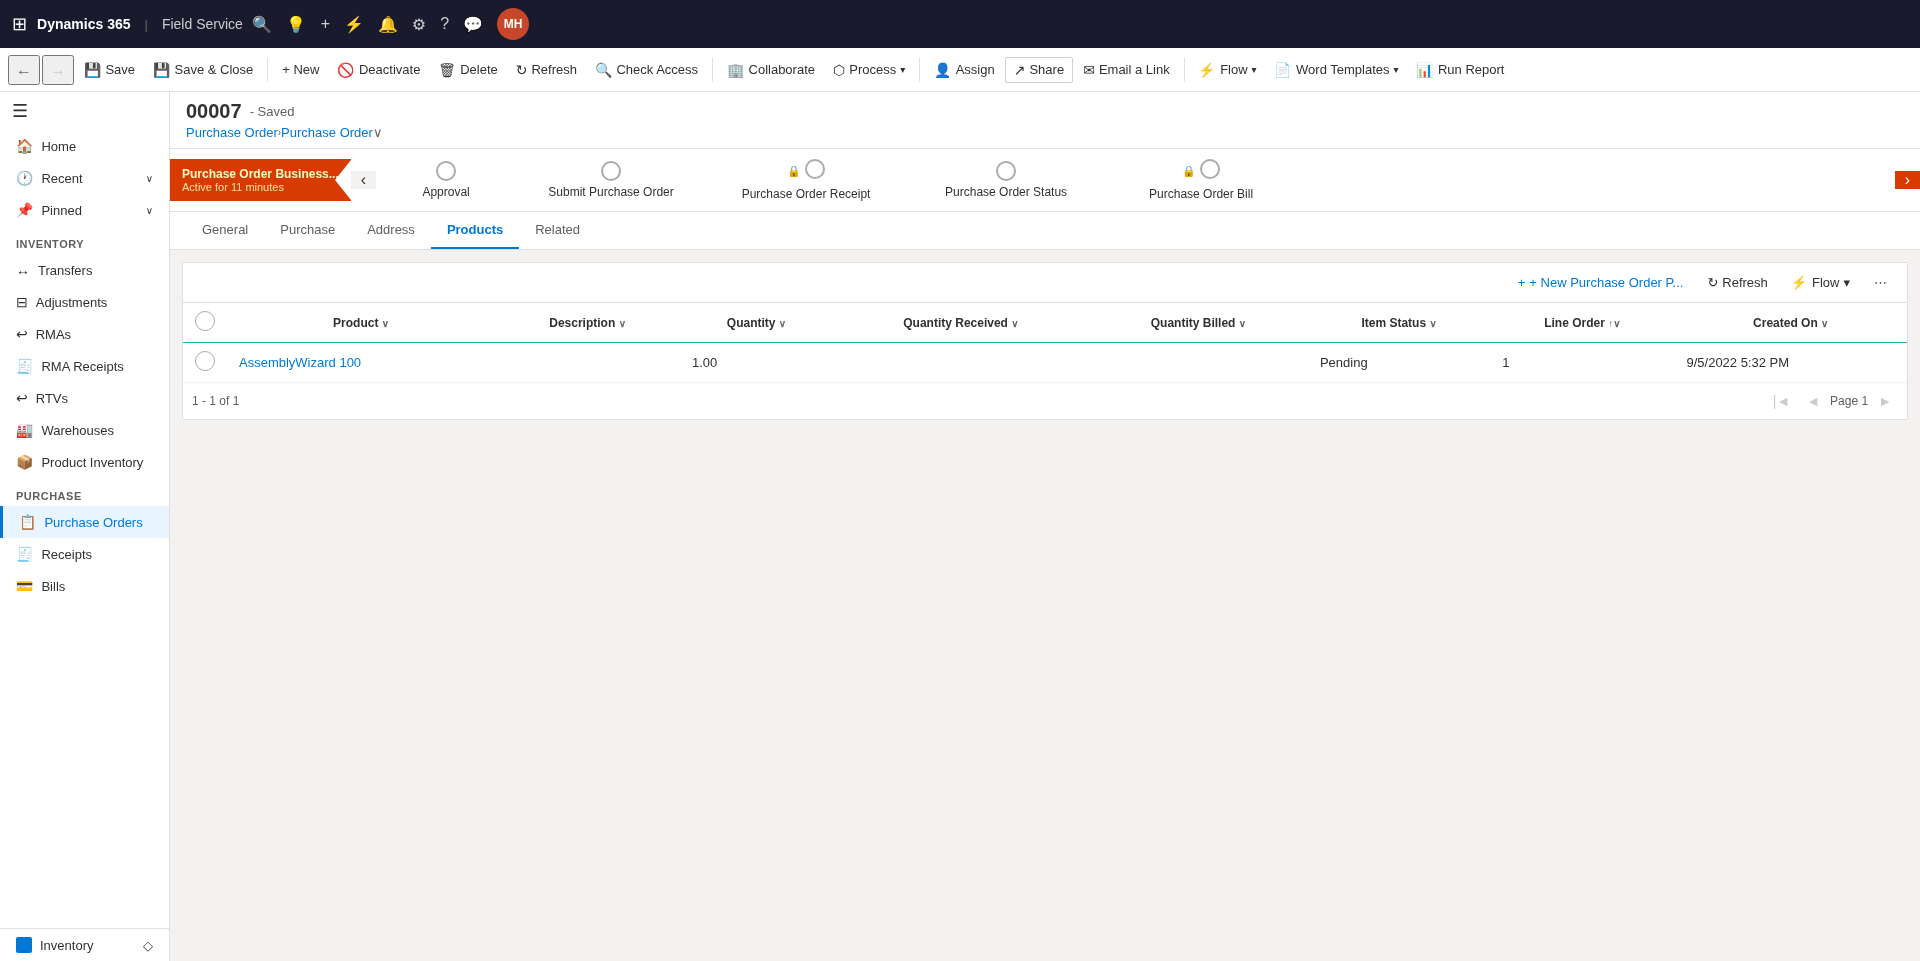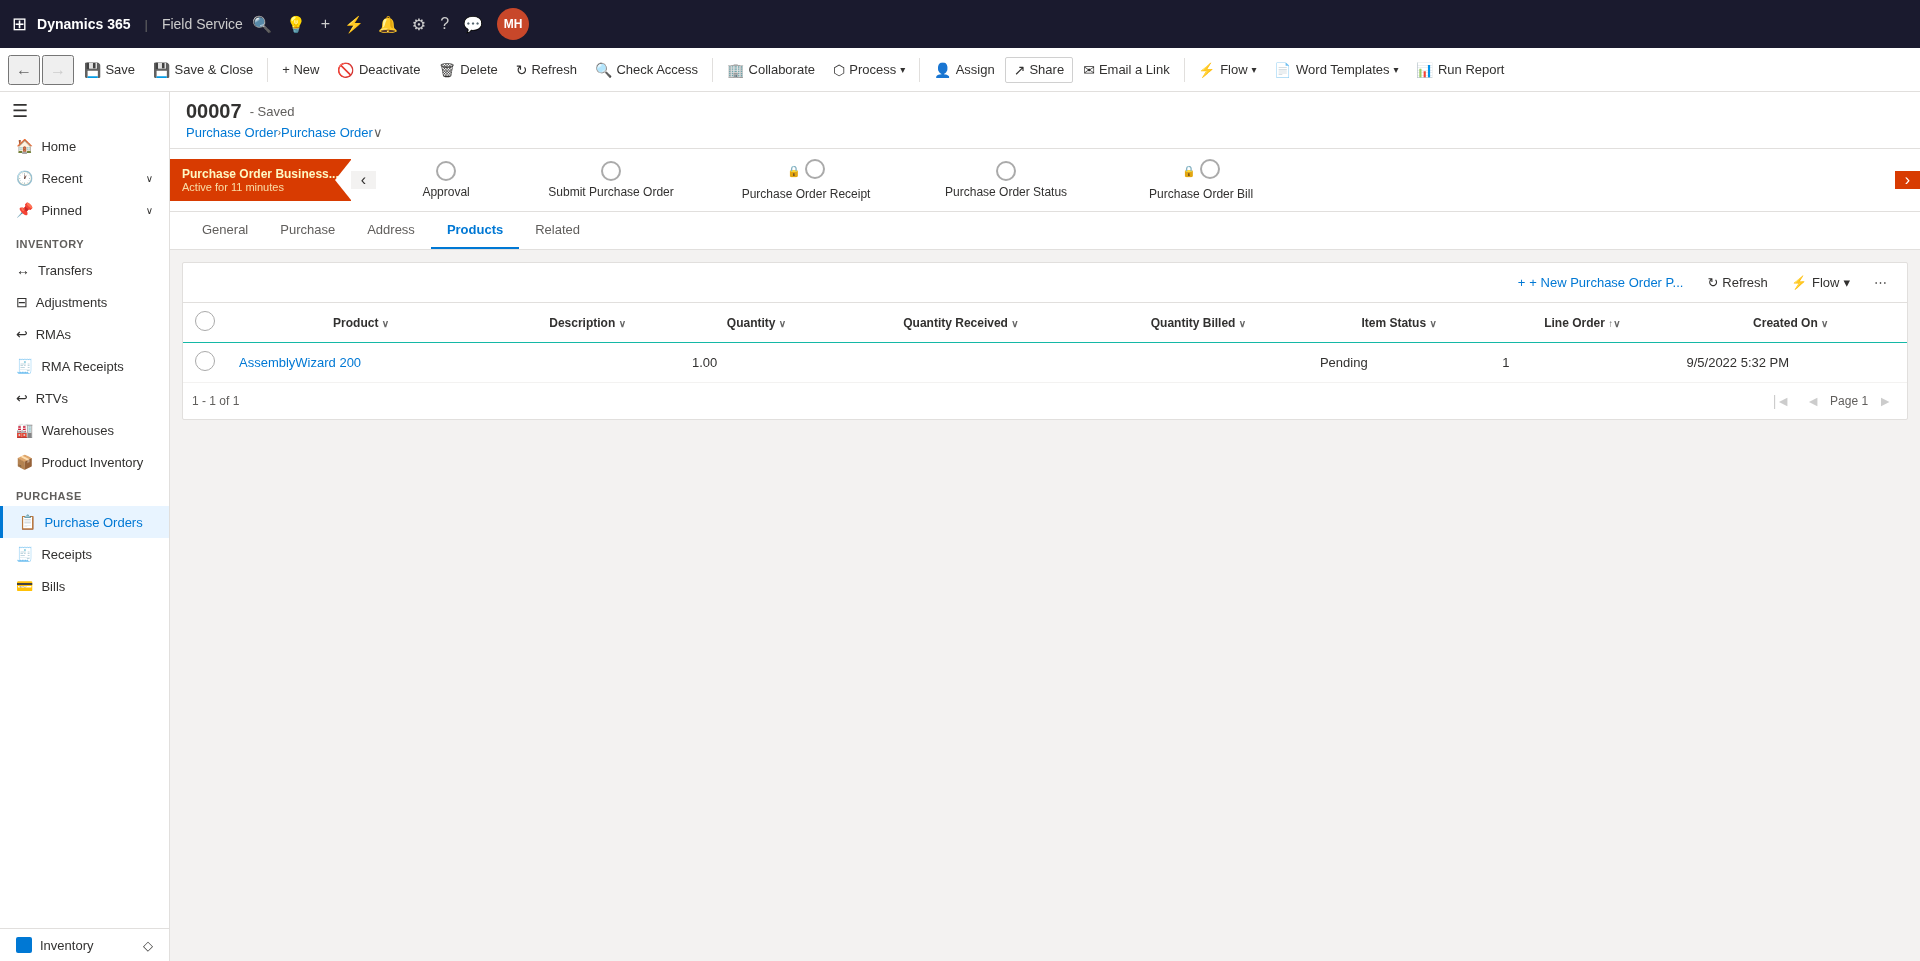--- a/index.html
+++ b/index.html
@@ -531,21 +531,21 @@
               Created On <span class="sort-icon">∨</span>
             </th>
           </tr>
         </thead>
         <tbody>
           <tr>
             <td>
               <div class="row-select"></div>
             </td>
             <td>
-              <a class="link-cell">AssemblyWizard 200</a>
+              <a class="link-cell">AssemblyWizard 100</a>
             </td>
             <td></td>
             <td>1.00</td>
             <td></td>
             <td></td>
             <td>Pending</td>
             <td>1</td>
             <td>9/5/2022 5:32 PM</td>
           </tr>
         </tbody>

